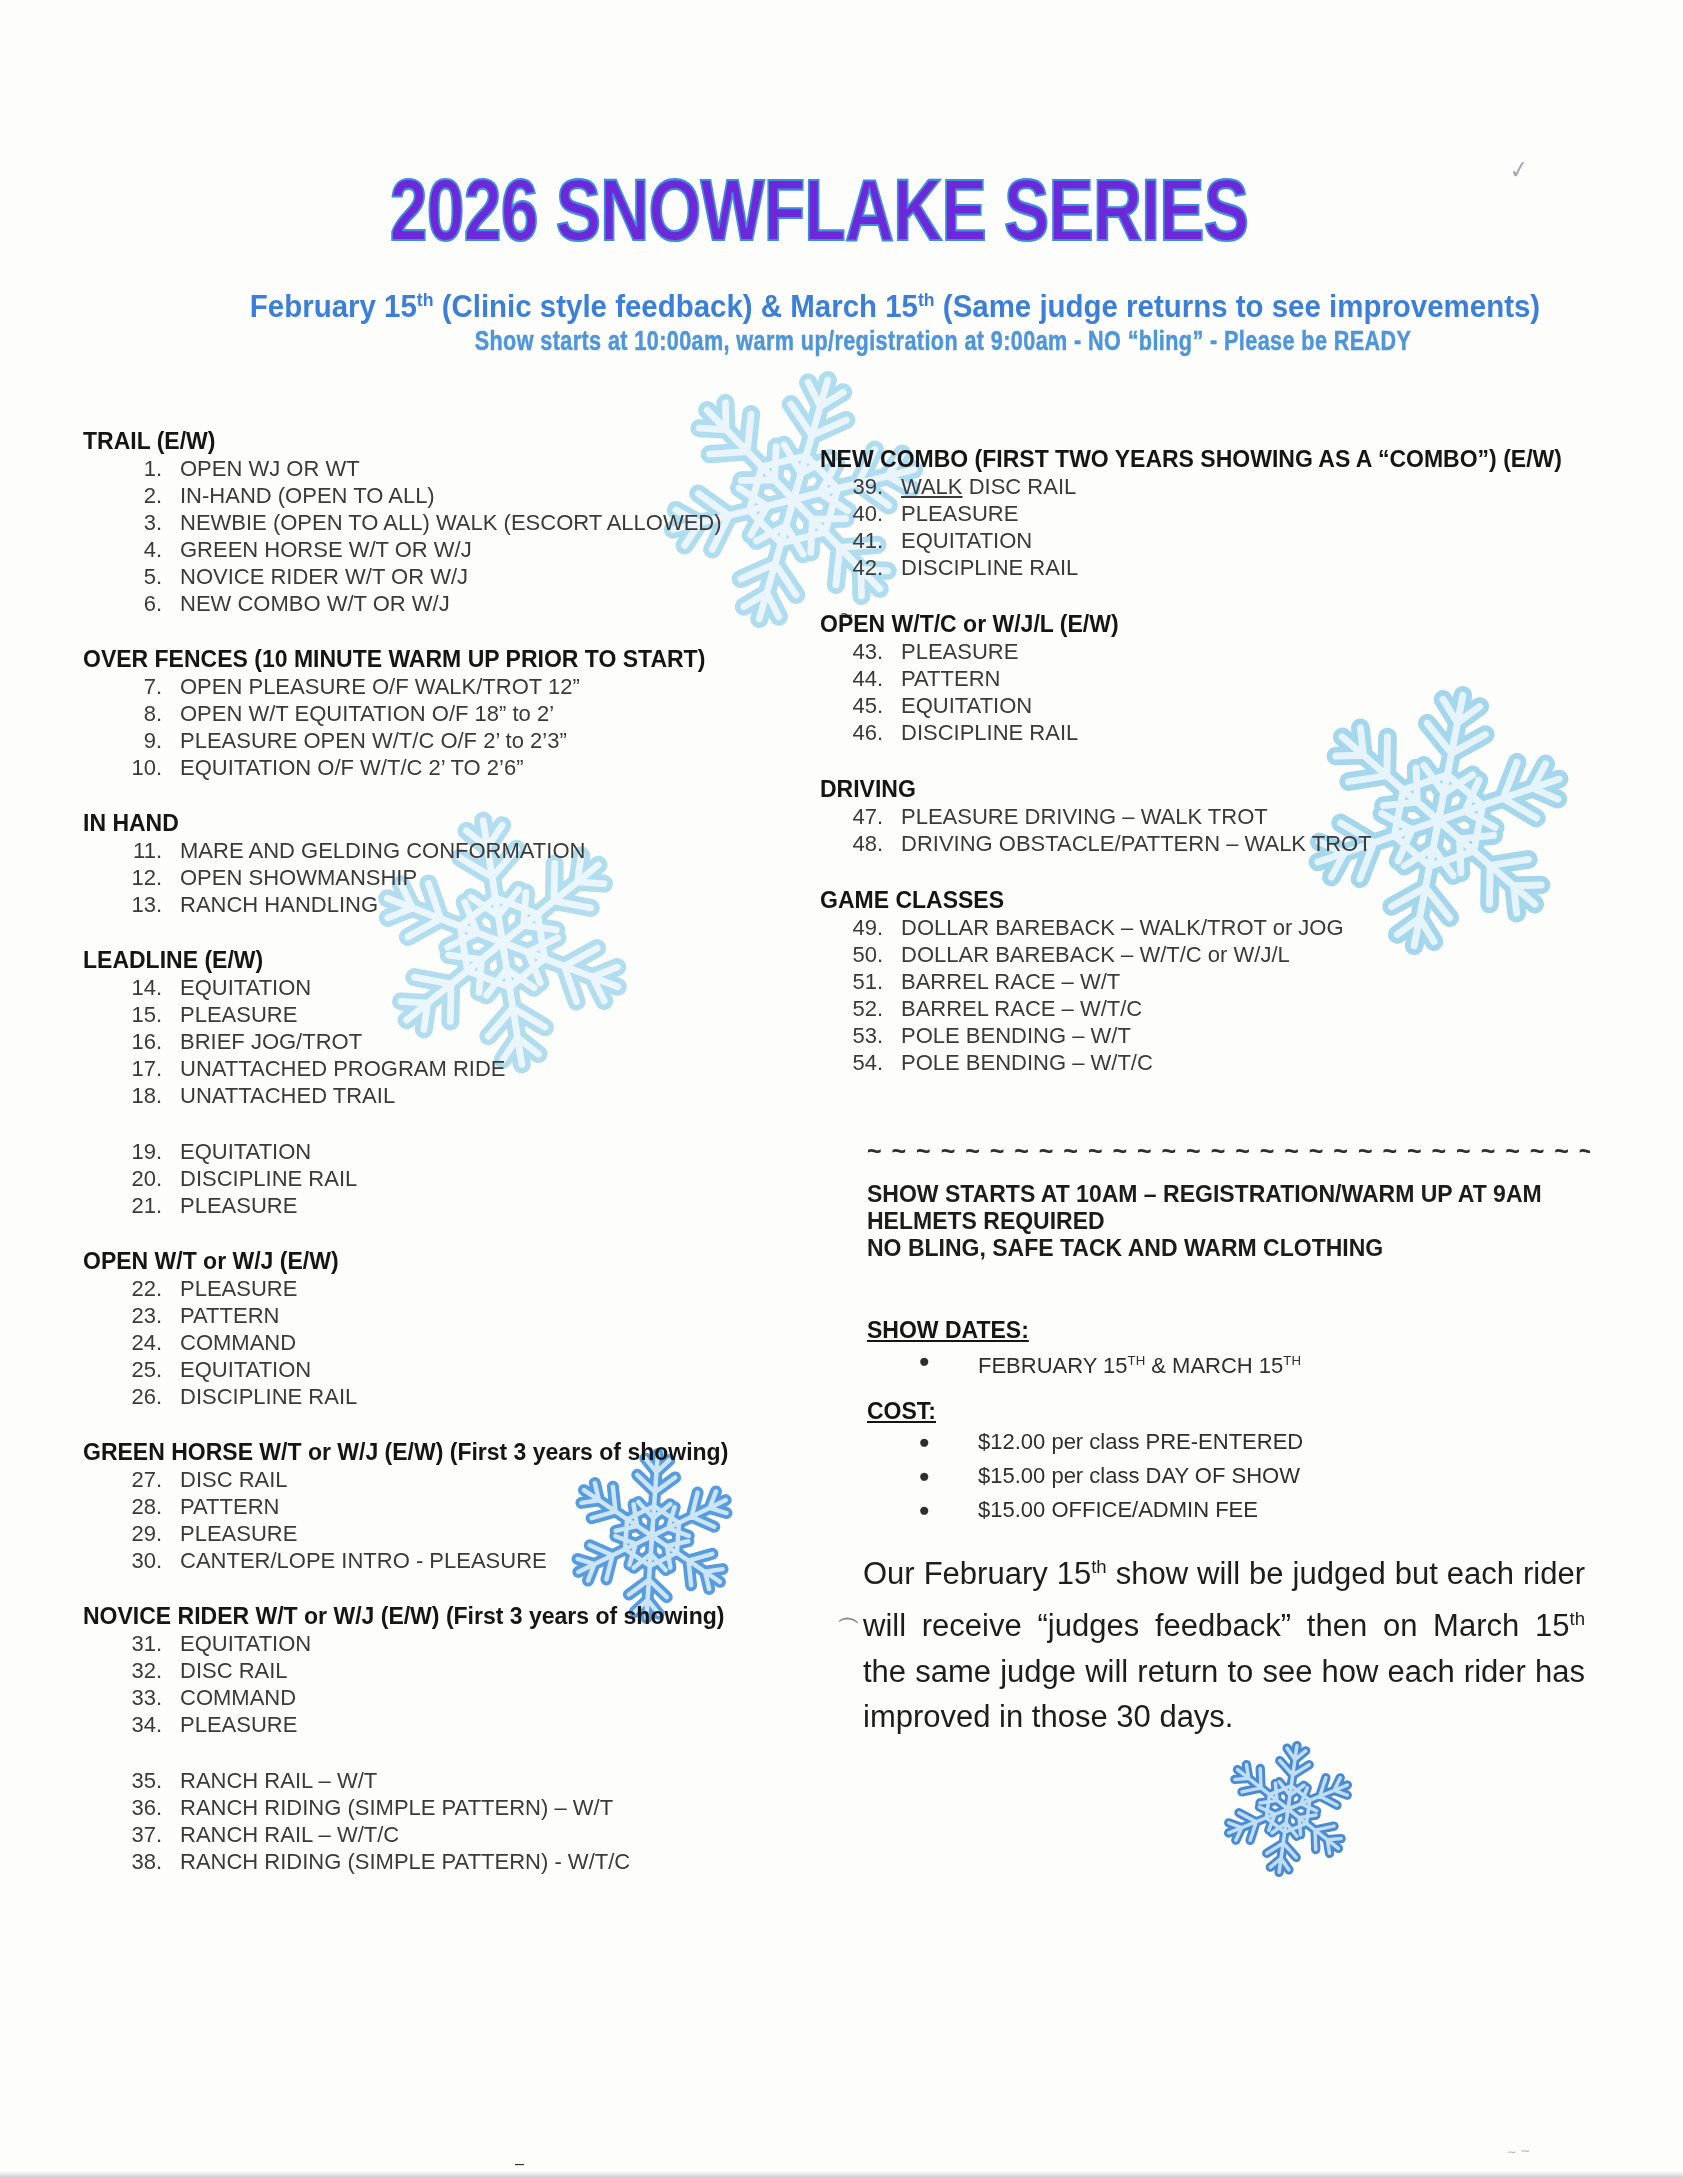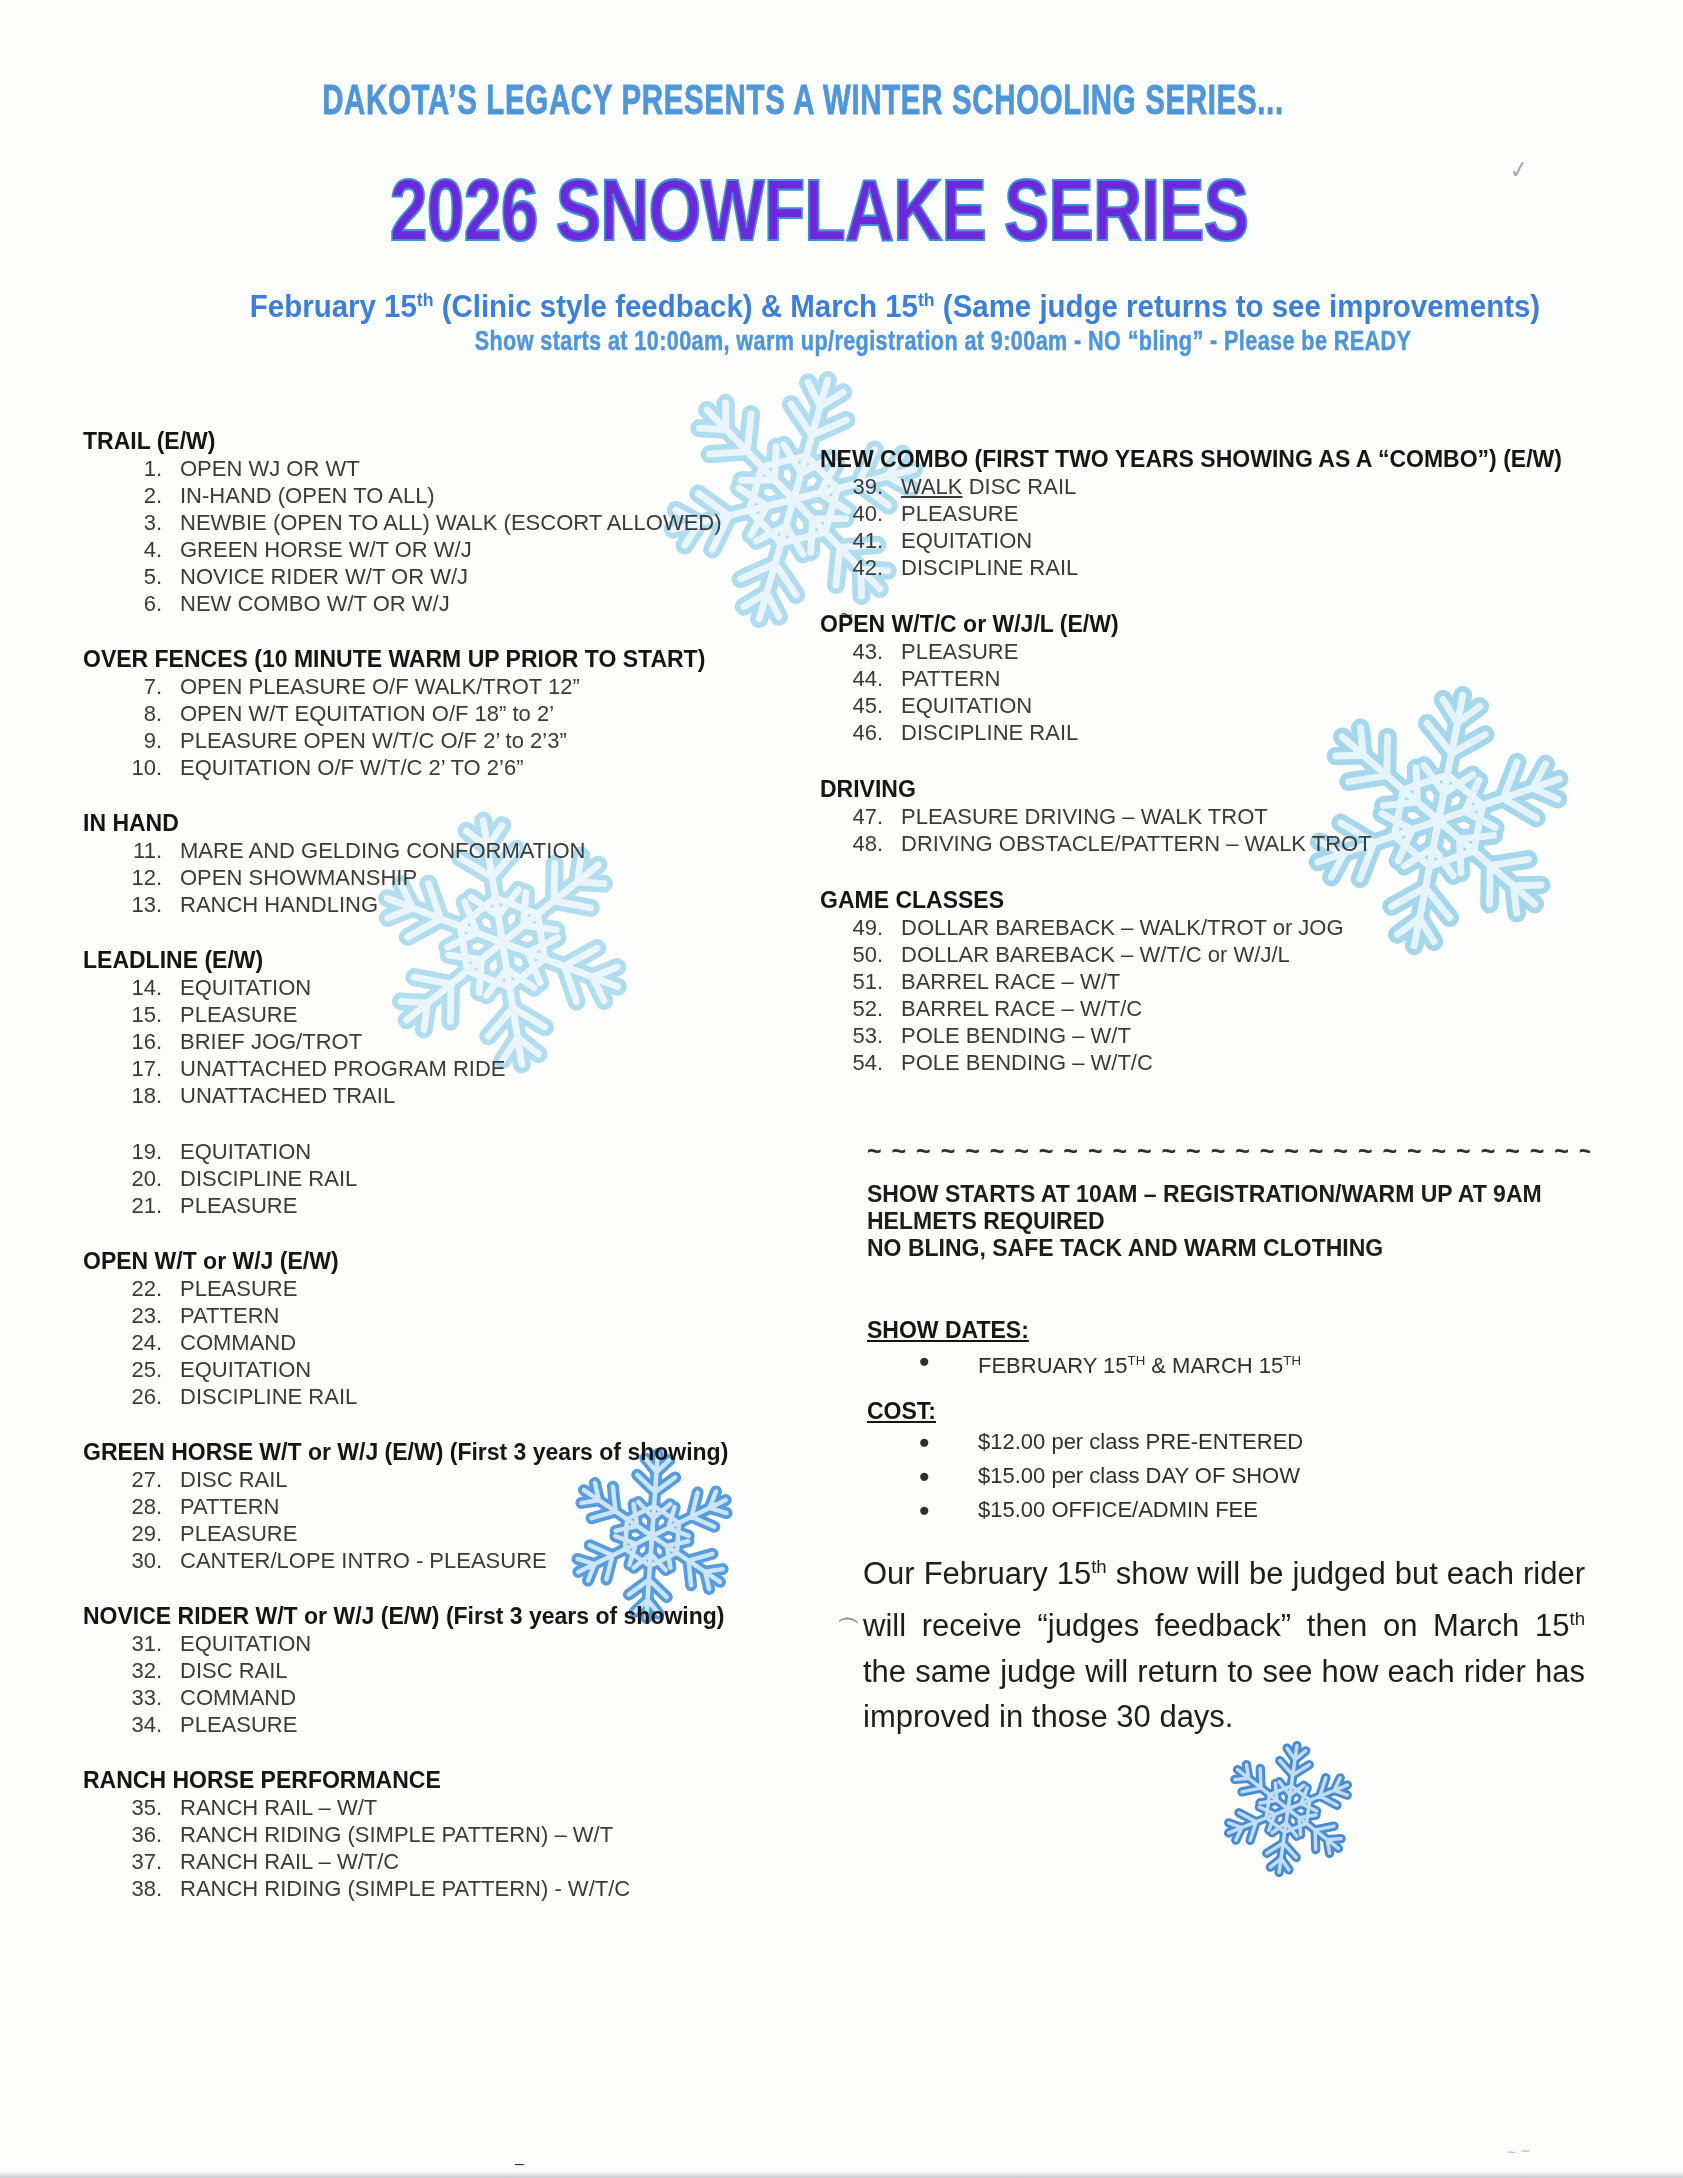--- a/index.html
+++ b/index.html
@@ -95,23 +95,20 @@
         <use href="#sfg" xlink:href="#sfg" stroke="#3f85d2" stroke-width="12"></use>
         <use href="#sfg" xlink:href="#sfg" stroke="#bedcf4" stroke-width="4.5"></use>
       </svg>
       <span class="mark" style="left: 1509px; top: 158px; font-size: 24px; color: rgb(162, 170, 177); transform: rotate(-8deg);">✓</span>
       <span class="mark" style="left: 840px; top: 604px; font-size: 22px; color: rgb(74, 74, 74); transform: rotate(6deg);">~</span>
       <span class="mark" style="left: 847px; top: 1610px; font-size: 20px; color: rgb(138, 143, 147); transform: rotate(95deg);">(</span>
       <span class="mark" style="left: 515px; top: 2156px; font-size: 16px; color: rgb(42, 42, 42); transform: rotate(0deg);">–</span>
       <span class="mark" style="left: 1507px; top: 2144px; font-size: 16px; color: rgb(182, 188, 194); transform: rotate(-5deg);">~ ~</span>
     </div>
 
-  <div class="hline kicker">
-    <span class="cond">DAKOTA’S LEGACY PRESENTS A WINTER SCHOOLING SERIES...</span>
-  </div>
   <div class="hline bigtitle">
     <span class="cond">2026 SNOWFLAKE SERIES</span>
   </div>
   <div class="hline subtitle">
     <span class="cond" id="subtitle-text"><span>February 15</span><span class="sup">th</span><span> (Clinic style feedback) &amp; March 15</span><span class="sup">th</span><span> (Same judge returns to see improvements)</span></span>
   </div>
   <div class="hline tagline">
     <span class="cond">Show starts at 10:00am, warm up/registration at 9:00am -  NO “bling” - Please be READY</span>
   </div>
 
@@ -269,21 +266,20 @@
         <div class="row">
           <div class="num">33.</div>
           <div class="itxt">COMMAND</div>
         </div>
         <div class="row">
           <div class="num">34.</div>
           <div class="itxt">PLEASURE</div>
         </div>
       </div>
       <div class="section">
-        <div class="sec-heading">RANCH HORSE PERFORMANCE</div>
         <div class="row">
           <div class="num">35.</div>
           <div class="itxt">RANCH RAIL – W/T</div>
         </div>
         <div class="row">
           <div class="num">36.</div>
           <div class="itxt">RANCH RIDING (SIMPLE PATTERN) – W/T</div>
         </div>
         <div class="row">
           <div class="num">37.</div>

